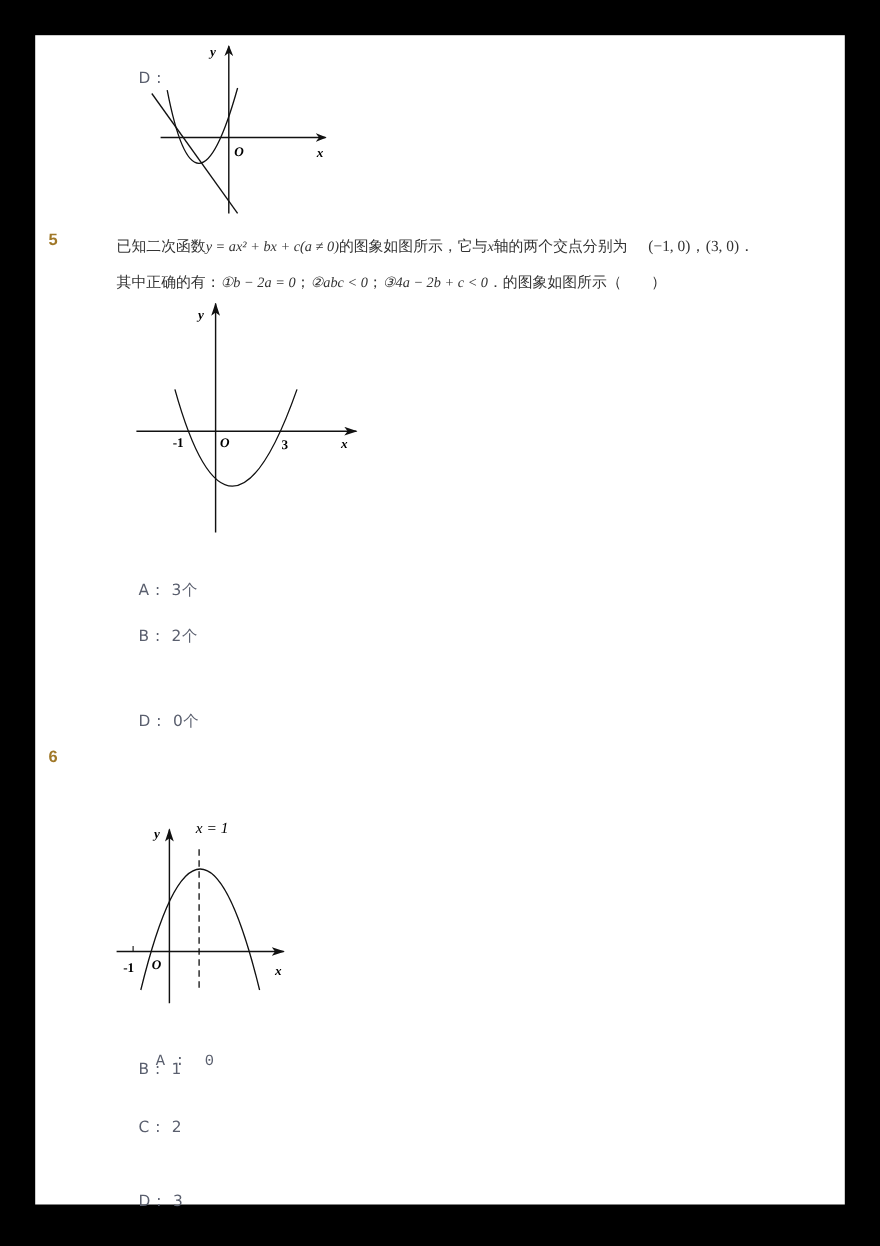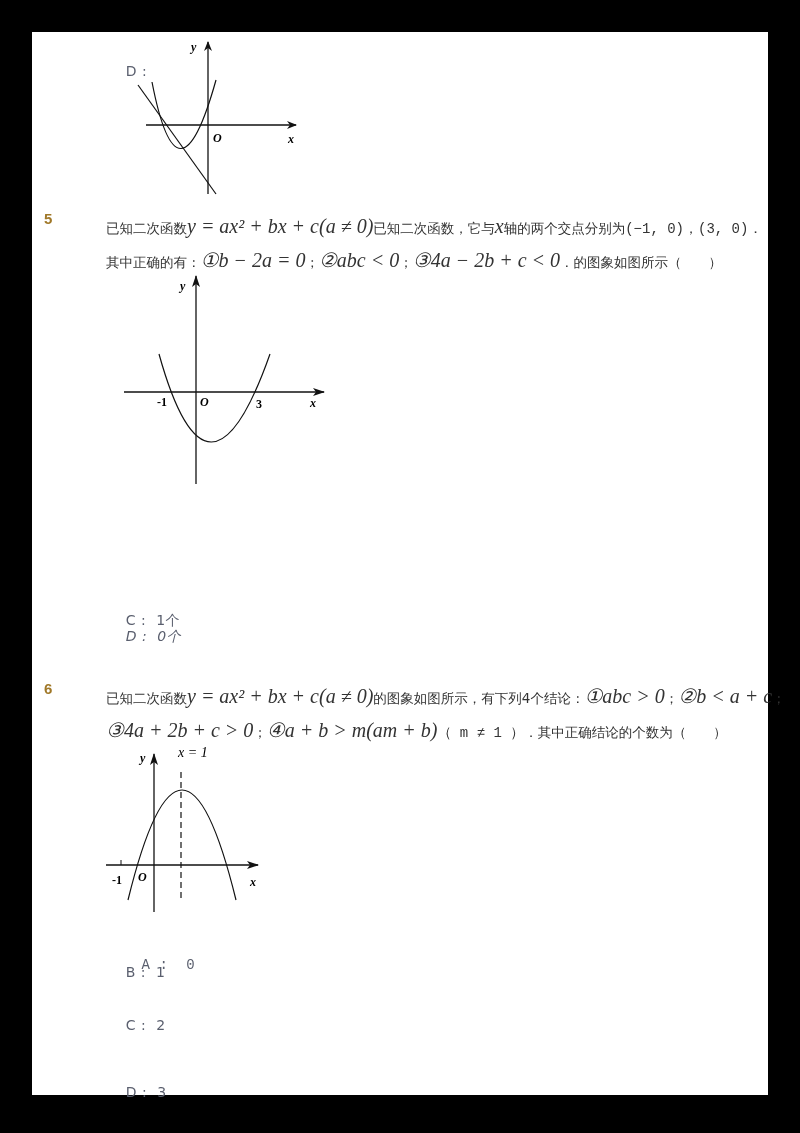--- a/index.html
+++ b/index.html
@@ -2,22 +2,22 @@
 <html><head>
 <meta charset="utf-8">
 <style>
   html, body { margin:0; padding:0; }
   body { width:800px; height:1133px; background:#000; position:relative; overflow:hidden; font-family:"DejaVu Sans","Liberation Sans",sans-serif; }
   .page { position:absolute; left:32px; top:32px; width:736px; height:1063px; background:#fff; }
   .abs { position:absolute; }
   .opt { position:absolute; left:74px; font-size:14px; color:#5a5f6e; letter-spacing:0.5px; white-space:pre; }
   .qnum { position:absolute; left:12px; font-size:15px; font-weight:bold; color:#a07828; font-family:"Liberation Sans",sans-serif; }
   .qtext { position:absolute; left:74px; font-size:13.5px; color:#333; white-space:nowrap; font-family:"DejaVu Sans",sans-serif; }
-  .m { font-family:"Liberation Serif","DejaVu Serif",serif; font-style:italic; font-size:20px; }
-  .n { font-family:Liberation Mono, monospace; font-size:14px; }
+  .m { font-family:"Liberation Serif","DejaVu Serif",serif; font-style:italic; font-size:13px; }
+  .n { font-family:Liberation Serif, serif; font-size:14px;padding-left:19px; }
   svg text { font-family:"Liberation Serif","DejaVu Serif",serif; }
 </style>
 </head>
 <body>
 
 <div class="page">
 
   <div class="opt" style="top:15px;">
     <span>D :</span>
   </div>
@@ -31,21 +31,21 @@
     <line x1="80" y1="158" x2="80" y2="6" stroke="#111" stroke-width="1.3" marker-end="url(#arr)"></line>
     <text x="63" y="15" font-size="12" font-style="italic" font-weight="bold">y</text>
     <text x="160" y="107" font-size="12" font-style="italic" font-weight="bold">x</text>
     <text x="85" y="106" font-size="12" font-style="italic" font-weight="bold">O</text>
     <path d="M24,46 Q50,180 88,44" fill="none" stroke="#111" stroke-width="1.2"></path>
     <line x1="10" y1="49" x2="88" y2="158" stroke="#111" stroke-width="1.2"></line>
   </svg>
 
   <div class="qnum" style="top:178px;">5</div>
   <div class="qtext" style="top:183px;">
-    <span>已知二次函数</span><span class="m">y = ax² + bx + c(a ≠ 0)</span><span>已知二次函数，它与</span><span class="m">x</span><span>轴的两个交点分别为</span><span class="n">(−1, 0)，(3, 0)．</span>
+    <span>已知二次函数</span><span class="m">y = ax² + bx + c(a ≠ 0)</span><span>的图象如图所示，它与</span><span class="m">x</span><span>轴的两个交点分别为</span><span class="n">(−1, 0)，(3, 0)．</span>
   </div>
   <div class="qtext" style="top:216px;">
     <span>其中正确的有：</span><span class="m">①b − 2a = 0</span><span>；</span><span class="m">②abc &lt; 0</span><span>；</span><span class="m">③4a − 2b + c &lt; 0</span><span>．的图象如图所示（　　）</span>
   </div>
 
   <svg class="abs" style="left:80px; top:240px;" width="220" height="215">
     <defs>
       <marker id="arr2" markerWidth="12" markerHeight="8" refX="11" refY="4" orient="auto" markerUnits="userSpaceOnUse">
         <path d="M0,0 L12,4 L0,8 L3,4 Z" fill="#111"></path>
       </marker>
@@ -53,34 +53,31 @@
     <line x1="12" y1="120" x2="212" y2="120" stroke="#111" stroke-width="1.3" marker-end="url(#arr2)"></line>
     <line x1="84" y1="212" x2="84" y2="4" stroke="#111" stroke-width="1.3" marker-end="url(#arr2)"></line>
     <text x="68" y="18" font-size="12" font-style="italic" font-weight="bold">y</text>
     <text x="198" y="135" font-size="12" font-style="italic" font-weight="bold">x</text>
     <text x="88" y="134" font-size="12" font-style="italic" font-weight="bold">O</text>
     <text x="45" y="134" font-size="12" font-weight="bold">-1</text>
     <text x="144" y="136" font-size="12" font-weight="bold">3</text>
     <path d="M47,82 Q96,258 158,82" fill="none" stroke="#111" stroke-width="1.2"></path>
   </svg>
 
-  <div class="opt" style="top:564px;">
-    <span>C :</span>  <span>1个</span>
+  <div class="opt" style="top:480px;">
+    <span>A :</span>  <span>3个</span>
   </div>
-  <div class="opt" style="top:580px;font-style:italic;">
+  <div class="opt" style="top:522px;">
+    <span>B :</span>  <span>2个</span>
+  </div>
+  <div class="opt" style="top:599px;">
     <span>D :</span>  <span>0个</span>
   </div>
 
   <div class="qnum" style="top:648px;">6</div>
-  <div class="qtext" style="top:652px;">
-    <span>已知二次函数</span><span class="m">y = ax² + bx + c(a ≠ 0)</span><span>的图象如图所示，有下列4个结论：</span><span class="m">①abc &gt; 0</span><span>；</span><span class="m">②b &lt; a + c</span><span>；</span>
-  </div>
-  <div class="qtext" style="top:686px;">
-    <span class="m">③4a + 2b + c &gt; 0</span><span>；</span><span class="m">④a + b &gt; m(am + b)</span><span class="n">（ m ≠ 1 ）</span><span>．其中正确结论的个数为（　　）</span>
-  </div>
 
   <svg class="abs" style="left:70px; top:708px;" width="170" height="175">
     <defs>
       <marker id="arr3" markerWidth="12" markerHeight="8" refX="11" refY="4" orient="auto" markerUnits="userSpaceOnUse">
         <path d="M0,0 L12,4 L0,8 L3,4 Z" fill="#111"></path>
       </marker>
     </defs>
     <line x1="4" y1="125" x2="156" y2="125" stroke="#111" stroke-width="1.3" marker-end="url(#arr3)"></line>
     <line x1="52" y1="172" x2="52" y2="14" stroke="#111" stroke-width="1.3" marker-end="url(#arr3)"></line>
     <line x1="19" y1="120" x2="19" y2="125" stroke="#111" stroke-width="1"></line>

